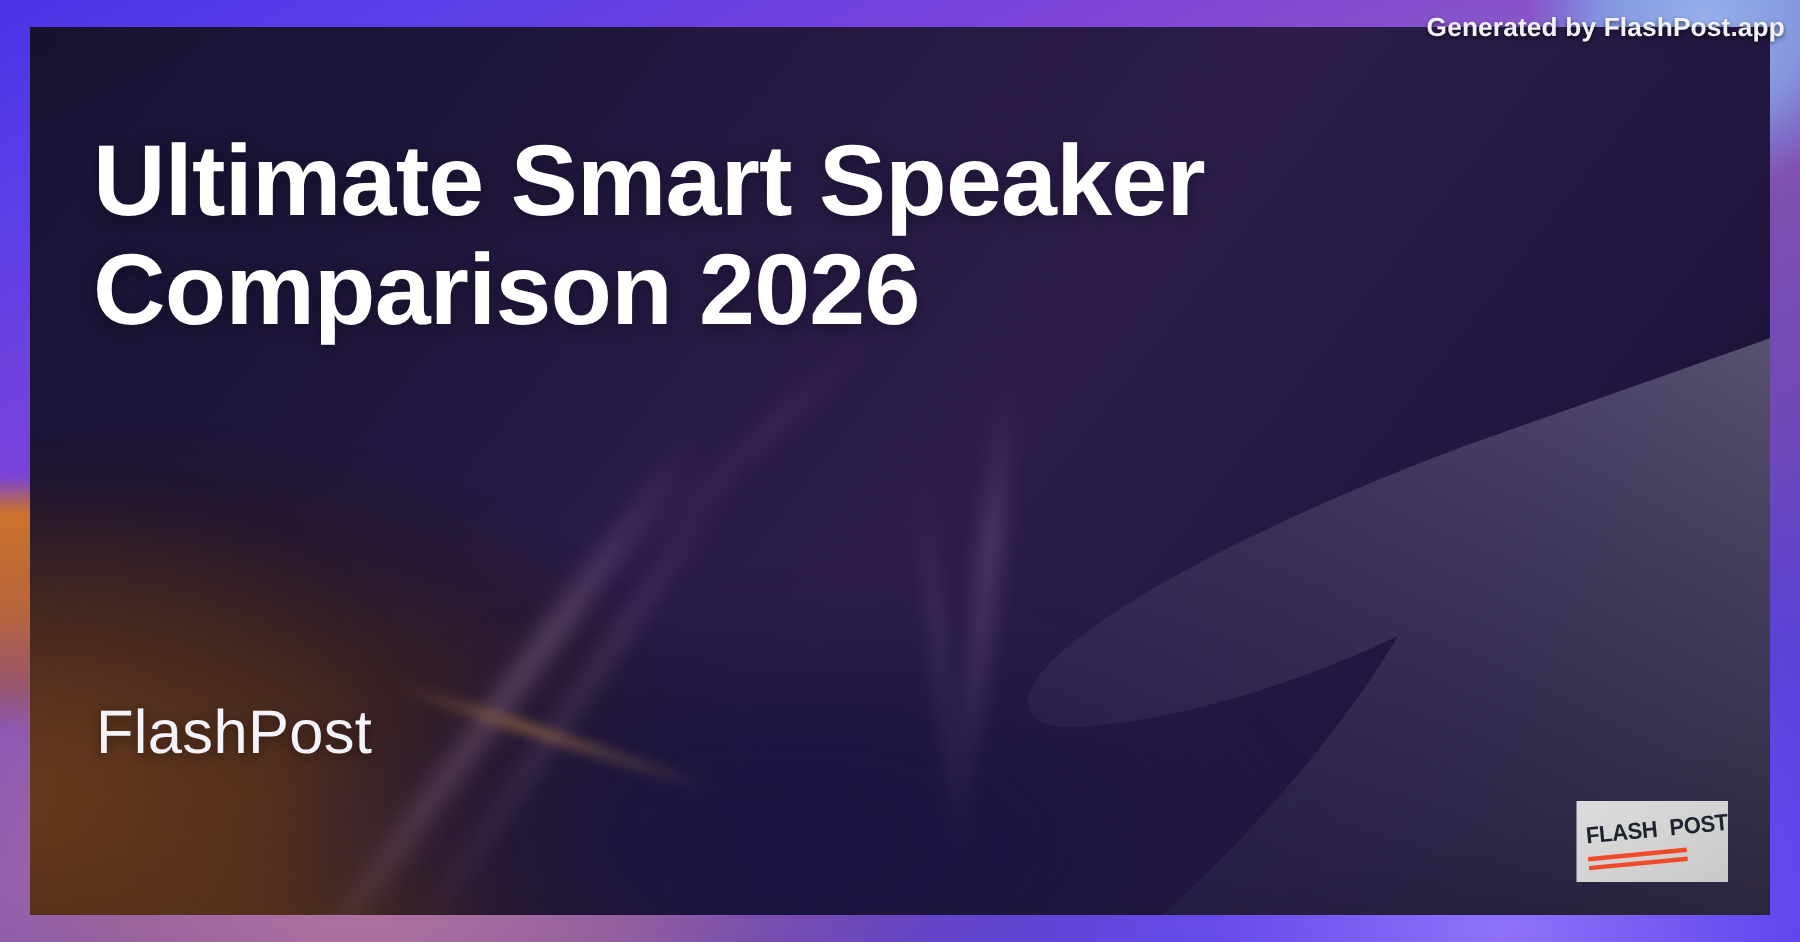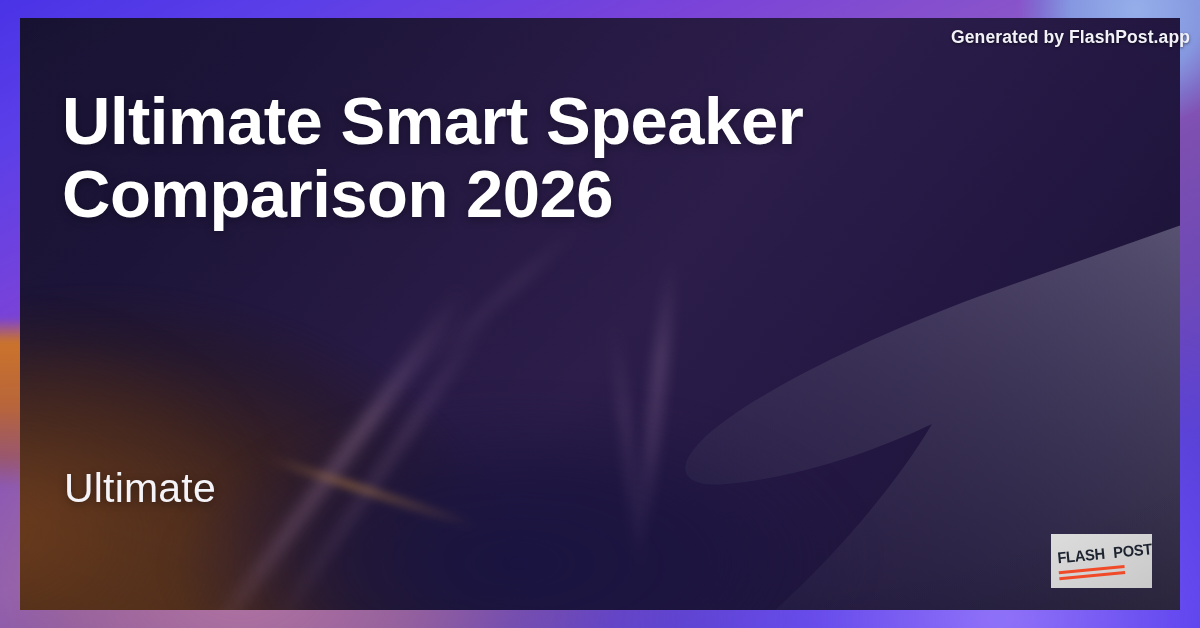--- a/index.html
+++ b/index.html
@@ -162,21 +162,21 @@
         rgba(150,104,62,0) 0%,
         rgba(156,110,66,.75) 40%,
         rgba(150,104,62,0) 100%);
     transform:rotate(18deg);
     filter:blur(4px);
   }
 
   
   #generated-bar {
     position:absolute;
-    right:10px; top:27px;
+    right:10px; top:8px;
     font-size:17.5px;
     font-weight:bold;
     color:#f2f1f8;
     letter-spacing:.1px;
     white-space:nowrap;
     z-index:40;
     text-shadow:0 1px 3px rgba(0,0,0,.6);
   }
 
   #title {
@@ -298,21 +298,21 @@
         <path d="M720,-40 L300,108 C170,156 60,214 22,252 C-8,282 4,300 46,296
                  C118,290 198,262 252,236 C214,300 150,374 86,430
                  C40,470 4,506 -14,540 L-60,560 L720,560 Z" fill="url(#swooshGrad)"></path>
       </svg>
     </div>
 
     <div id="vignette"></div>
 
     <div id="title">Ultimate Smart Speaker Comparison 2026</div>
 
-    <div id="source">Ultimate</div>
+    <div id="source">FlashPost</div>
 
     <div id="logo-badge">
       <div id="logo-inner">
         <div class="logo-row">
           <span class="logo-word">FLASH</span>
           <span id="logo-divider"></span>
           <span class="logo-word">POST</span>
 
         </div>
         <span class="logo-bar" id="logo-bar1"></span>

